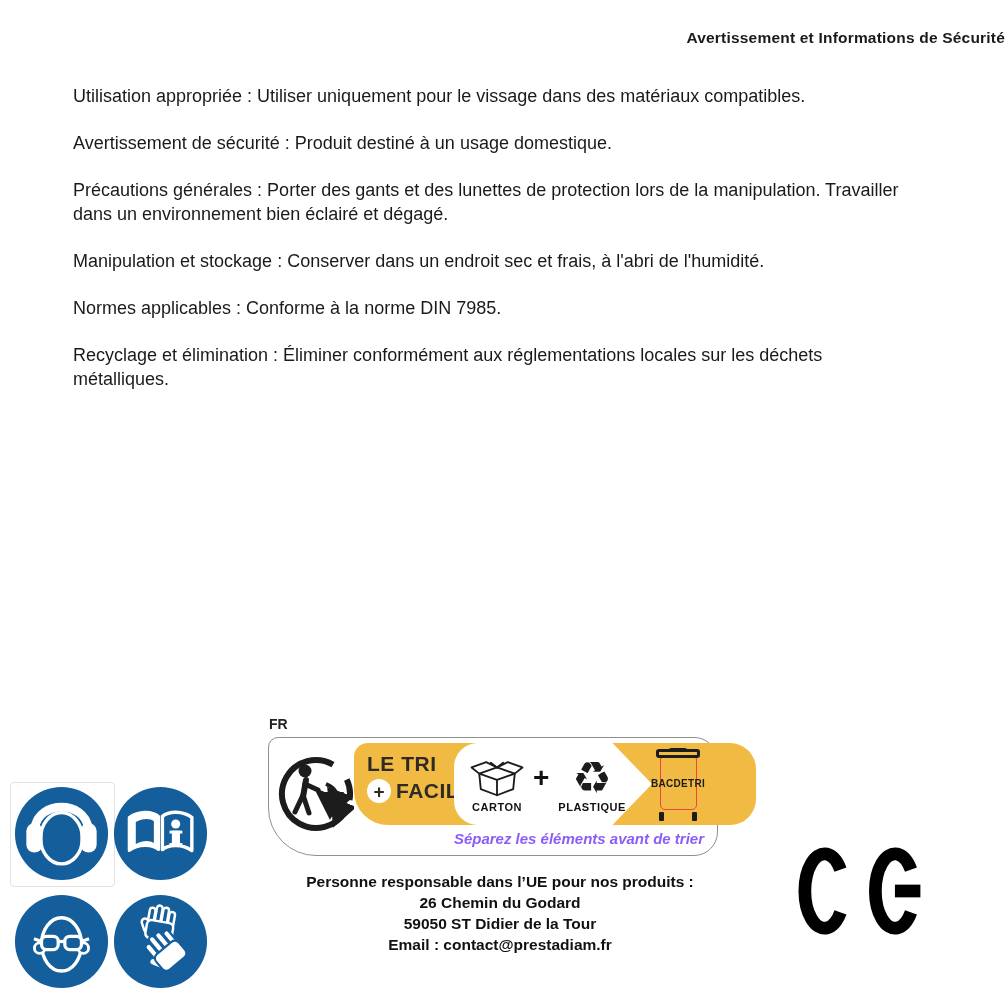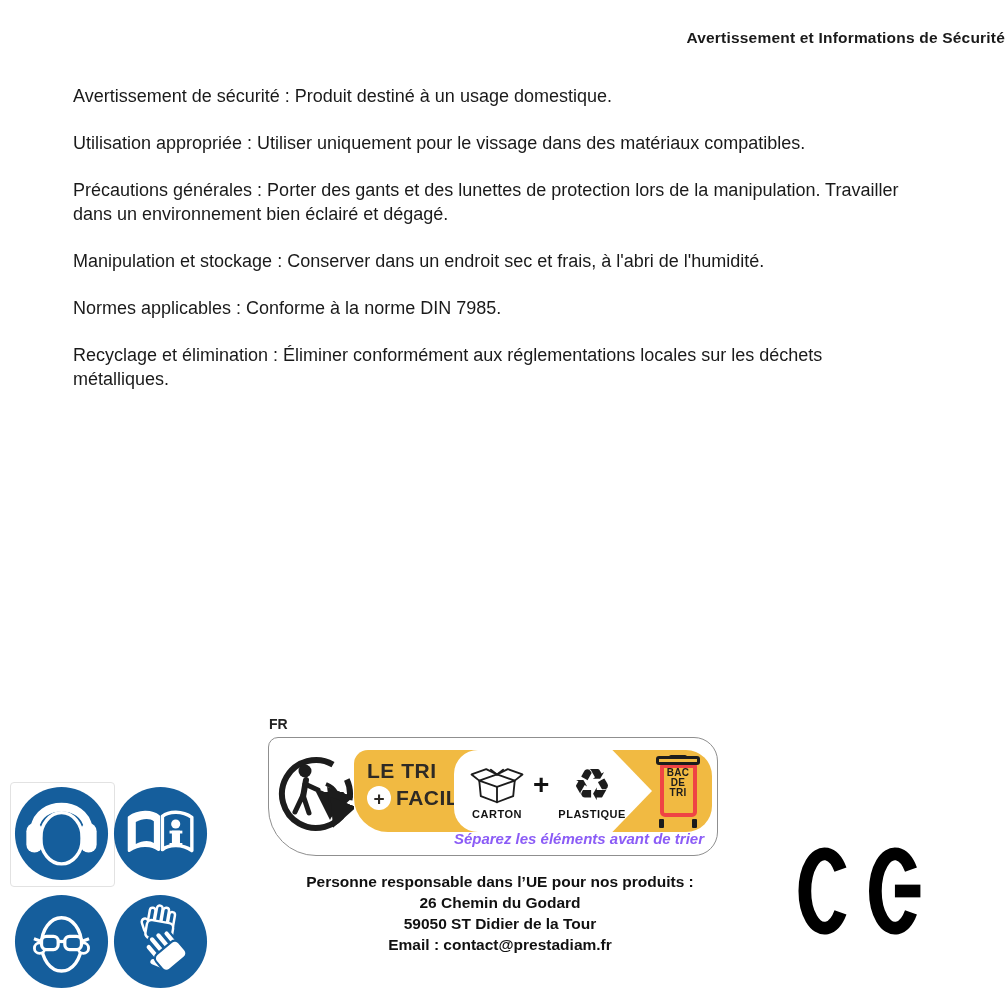--- a/index.html
+++ b/index.html
@@ -30,22 +30,22 @@
 
   
   .fr-label{position:absolute;left:269px;top:716px;font-size:14px;font-weight:bold;color:#222;}
   .tri-box{
     position:absolute;left:268px;top:737px;width:450px;height:119px;
     background:#fff;border:1.5px solid #8f8f8f;
     border-radius:10px 24px 24px 48px;box-sizing:border-box;
   }
   .triman{position:absolute;left:9px;top:10px;}
   .yellow-band{
-    position:absolute;left:85px;top:12px;width:358px;height:82px;
-    background:#F1BA42;border-radius:14px 26px 26px 34px;
+    position:absolute;left:85px;top:5px;width:358px;height:82px;
+    background:#F1BA42;border-radius:14px 26px 26px 34px;padding-left:44px;
   }
   .headline{position:absolute;left:13px;top:9px;color:#2e2a25;}
   .headline .l1{font-size:21px;font-weight:800;letter-spacing:.5px;display:block;}
   .headline .l2{display:flex;align-items:center;gap:5px;margin-top:3px;}
   .plus-circle{
     width:24px;height:24px;border-radius:50%;background:#fff;color:#2e2a25;
     font-size:19px;font-weight:900;display:flex;align-items:center;justify-content:center;line-height:1;
   }
   .headline .l2 .word{font-size:21px;font-weight:800;letter-spacing:.5px;}
   .white-arrow{
@@ -63,23 +63,23 @@
   .bin{position:absolute;left:299px;top:6px;width:50px;height:72px;}
   .bin-lid{
     width:44px;height:9px;margin:0 auto;border:3px solid #1c1c1c;border-radius:3px;
     box-sizing:border-box;position:relative;
   }
   .bin-lid::before{
     content:"";position:absolute;left:10px;top:-4px;width:18px;height:4px;
     background:#1c1c1c;border-radius:2px 2px 0 0;
   }
   .bin-body{
-    width:37px;height:53px;margin:-1px auto 0;border:4px solid #ef4444;
+    width:37px;height:53px;margin:-1px auto 0;border:1px solid #ef4444;
     border-radius:2px 2px 5px 5px;box-sizing:border-box;
-    display:flex;flex-direction:column;align-items:center;
+    display:flex;flex-direction:row;align-items:center;justify-content:center;
     font-size:10px;font-weight:800;line-height:10px;color:#1c1c1c;letter-spacing:.3px;
   }
   .bin-wheel{position:absolute;bottom:0;width:5px;height:9px;background:#1c1c1c;border-radius:1px;}
   .bin-wheel.l{left:6px;} .bin-wheel.r{right:6px;}
   .tri-footer{
     position:absolute;right:13px;top:92px;font-size:15px;font-style:italic;font-weight:700;color:#8b5cf6;
   }
 
   
   .responsible{
@@ -90,22 +90,22 @@
 
   
   .ce-mark{position:absolute;left:797px;top:842px;}
 </style>
 </head>
 <body>
 
 <div class="page-title">Avertissement et Informations de Sécurité</div>
 
 <div class="body-text">
+  <p>Utilisation appropriée : Utiliser uniquement pour le vissage dans des matériaux compatibles.</p>
   <p>Avertissement de sécurité : Produit destiné à un usage domestique.</p>
-  <p>Utilisation appropriée : Utiliser uniquement pour le vissage dans des matériaux compatibles.</p>
   <p>Précautions générales : Porter des gants et des lunettes de protection lors de la manipulation. Travailler dans un environnement bien éclairé et dégagé.</p>
   <p>Manipulation et stockage : Conserver dans un endroit sec et frais, à l'abri de l'humidité.</p>
   <p>Normes applicables : Conforme à la norme DIN 7985.</p>
   <p>Recyclage et élimination : Éliminer conformément aux réglementations locales sur les déchets métalliques.</p>
 </div>
 
 <div class="sticker"></div>
 
 <div class="icons-grid">
 

